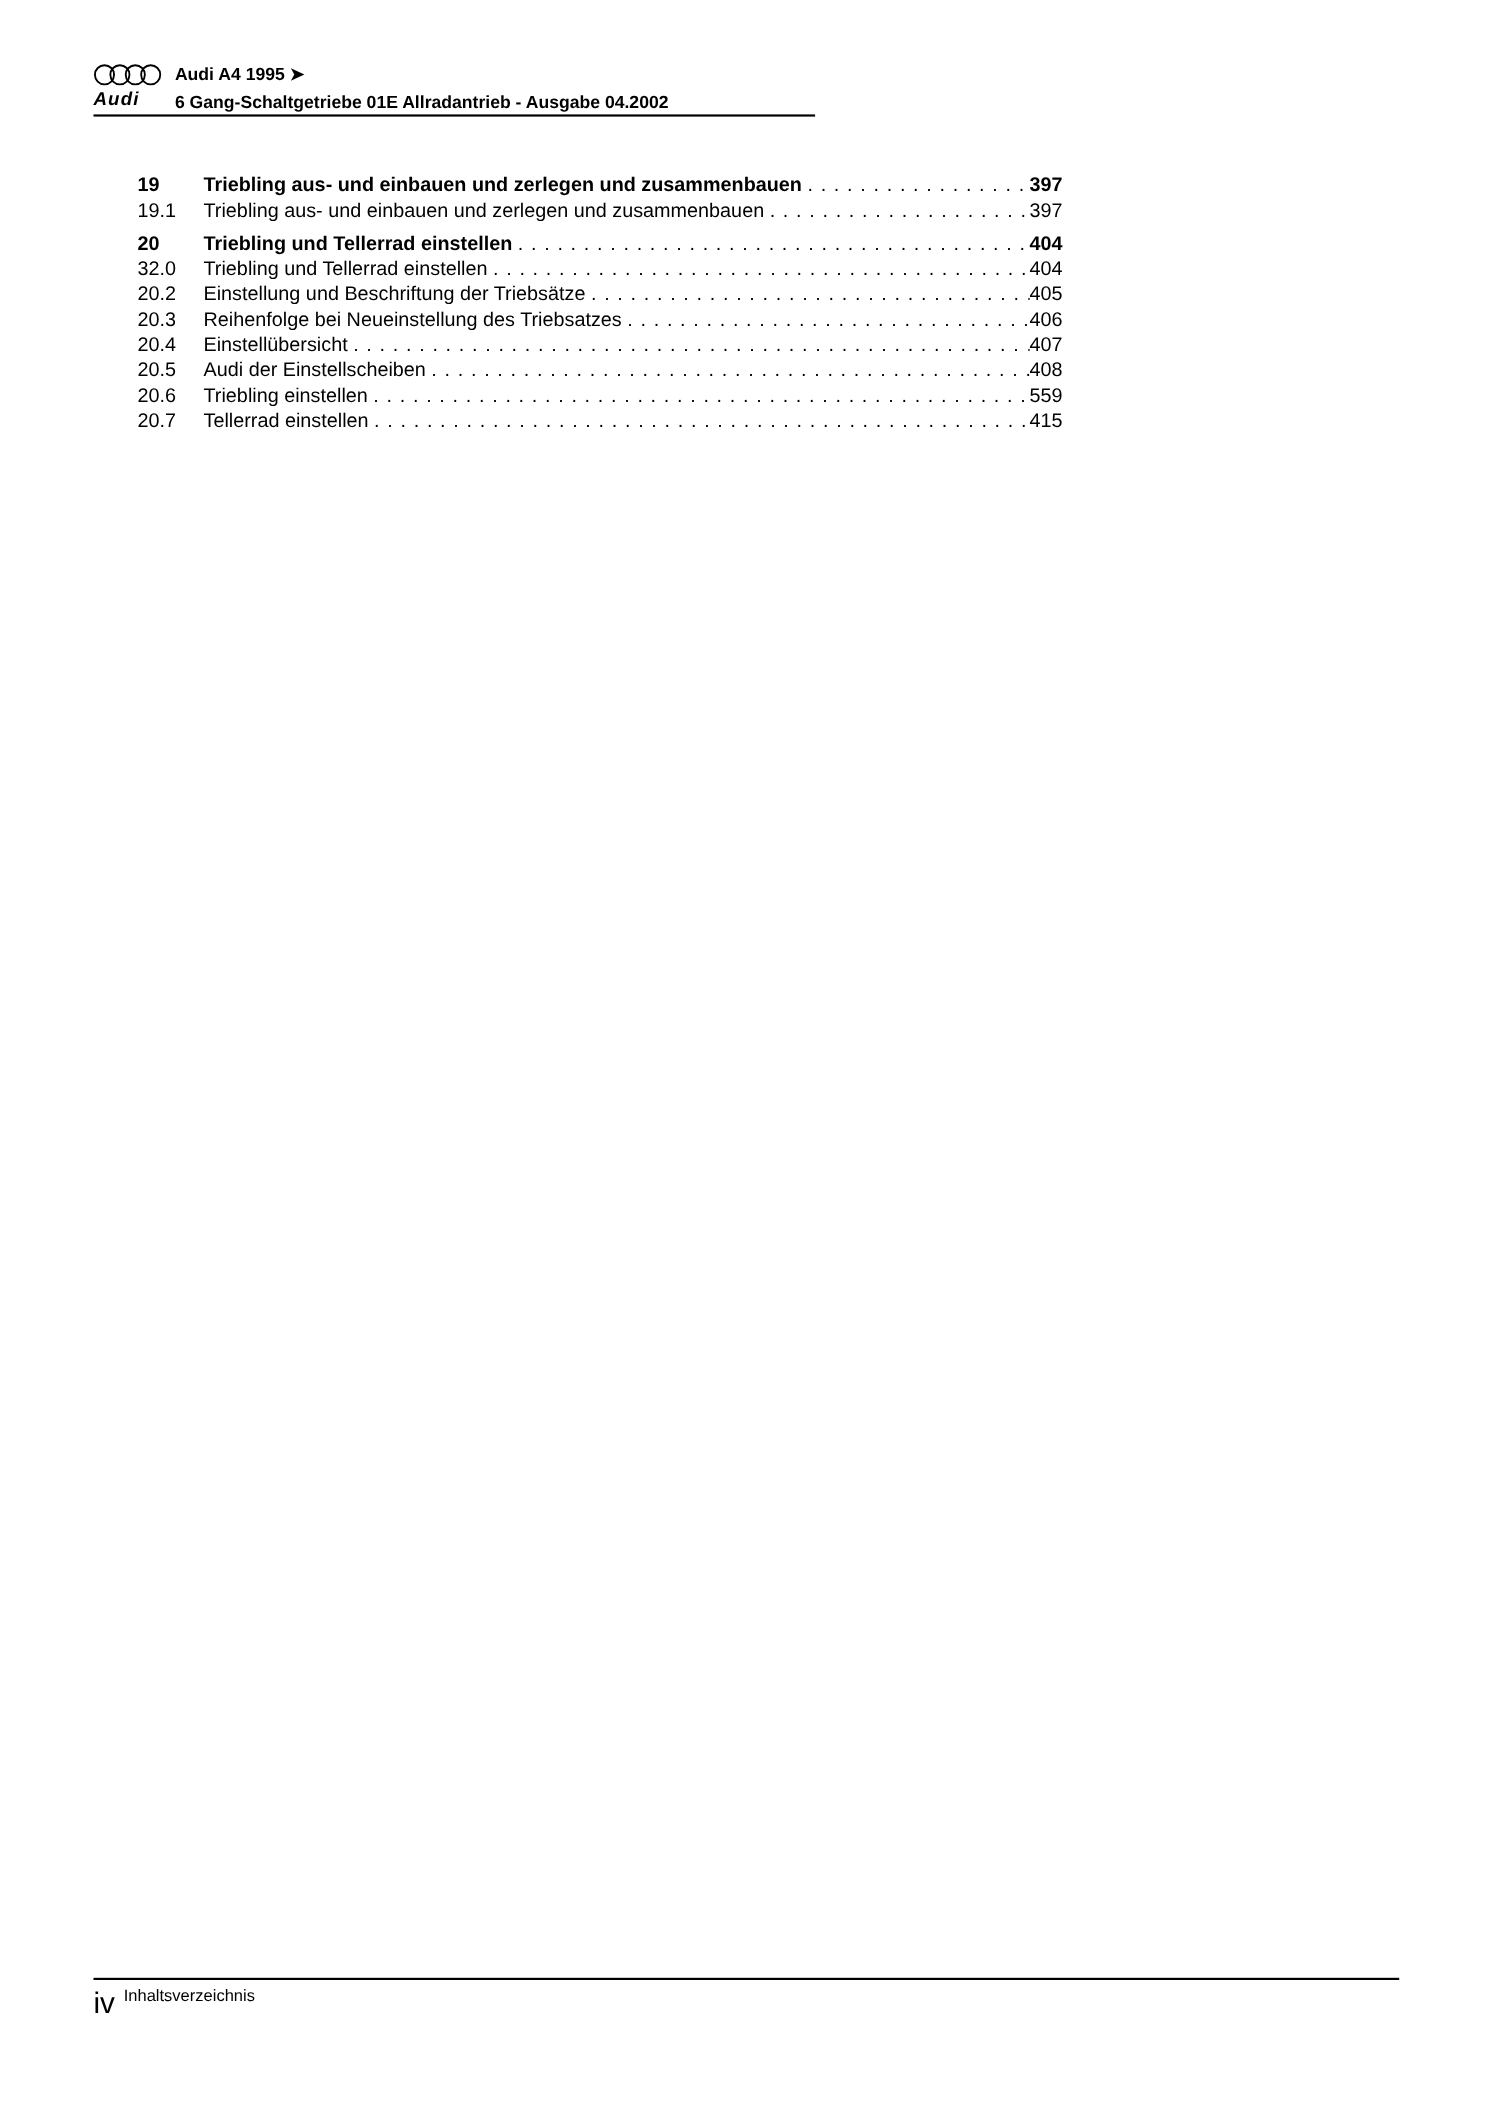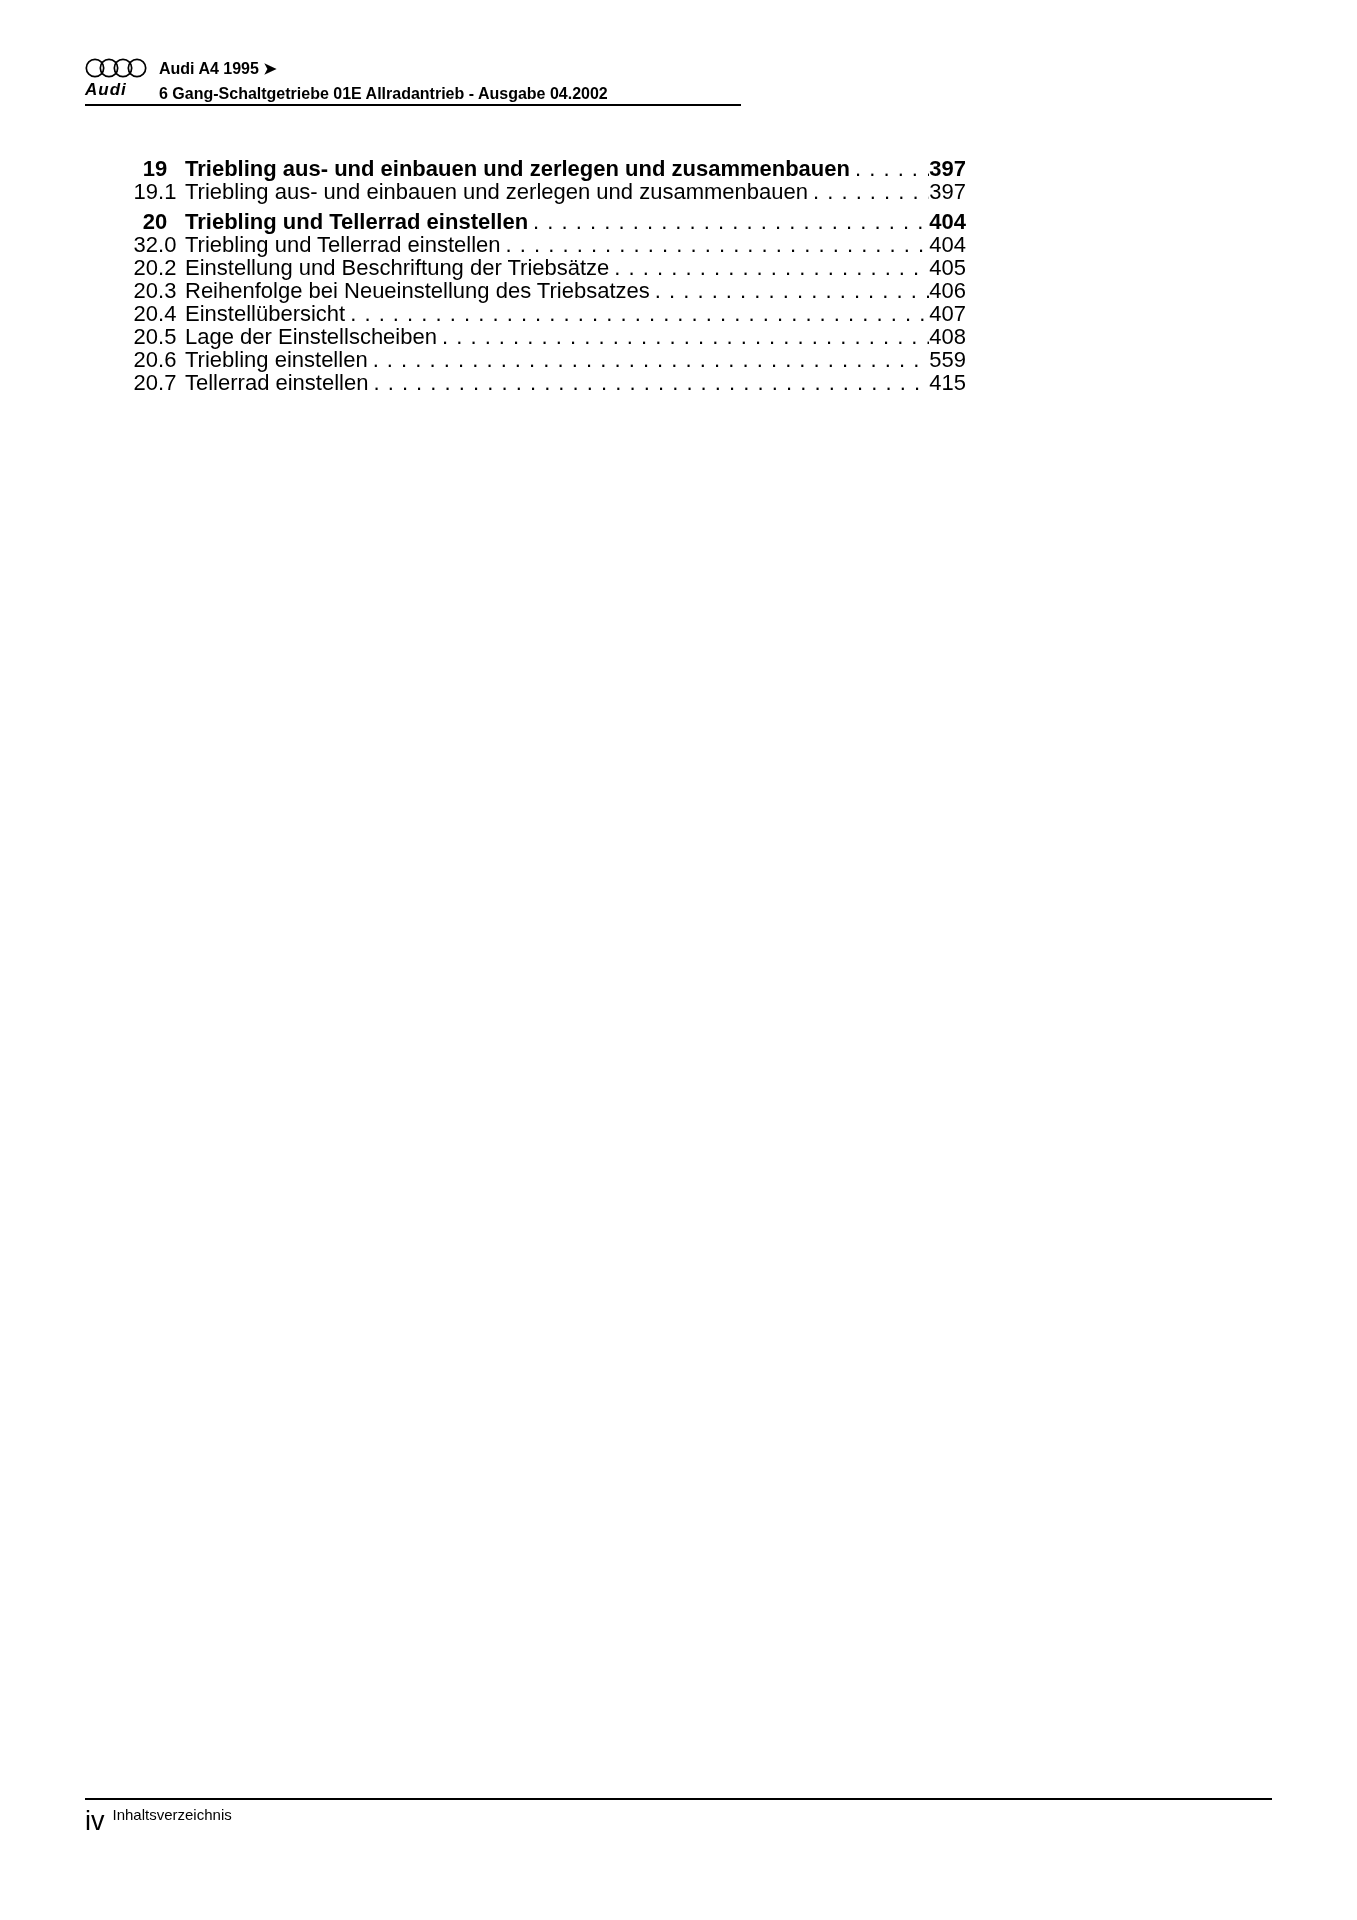--- a/index.html
+++ b/index.html
@@ -55,24 +55,23 @@
 
   
   .toc {
     position: absolute;
     left: 125px;
     top: 157px;
     width: 841px;
   }
   .toc-row {
     display: flex;
-    font-size: 22px;
+    font-size: 18px;
     line-height: 23px;
     white-space: nowrap;
-    text-align: center;
   }
   .toc-row.group-gap { margin-top: 7px; }
   .toc-num {
     width: 60px;
     flex: 0 0 60px;
   }
   .toc-title { flex: 0 0 auto; }
   .toc-dots {
     flex: 1 1 auto;
     min-width: 0;
@@ -182,21 +181,21 @@
 
     <div class="toc-row">
       <span class="toc-num">20.4</span>
       <span class="toc-title">Einstellübersicht</span>
       <span class="toc-dots"></span>
       <span class="toc-page">407</span>
     </div>
 
     <div class="toc-row">
       <span class="toc-num">20.5</span>
-      <span class="toc-title">Lage der Einstellscheiben</span>
+      <span class="toc-title">Audi der Einstellscheiben</span>
       <span class="toc-dots"></span>
       <span class="toc-page">408</span>
     </div>
 
     <div class="toc-row">
       <span class="toc-num">20.6</span>
       <span class="toc-title">Triebling einstellen</span>
       <span class="toc-dots"></span>
       <span class="toc-page">559</span>
     </div>

